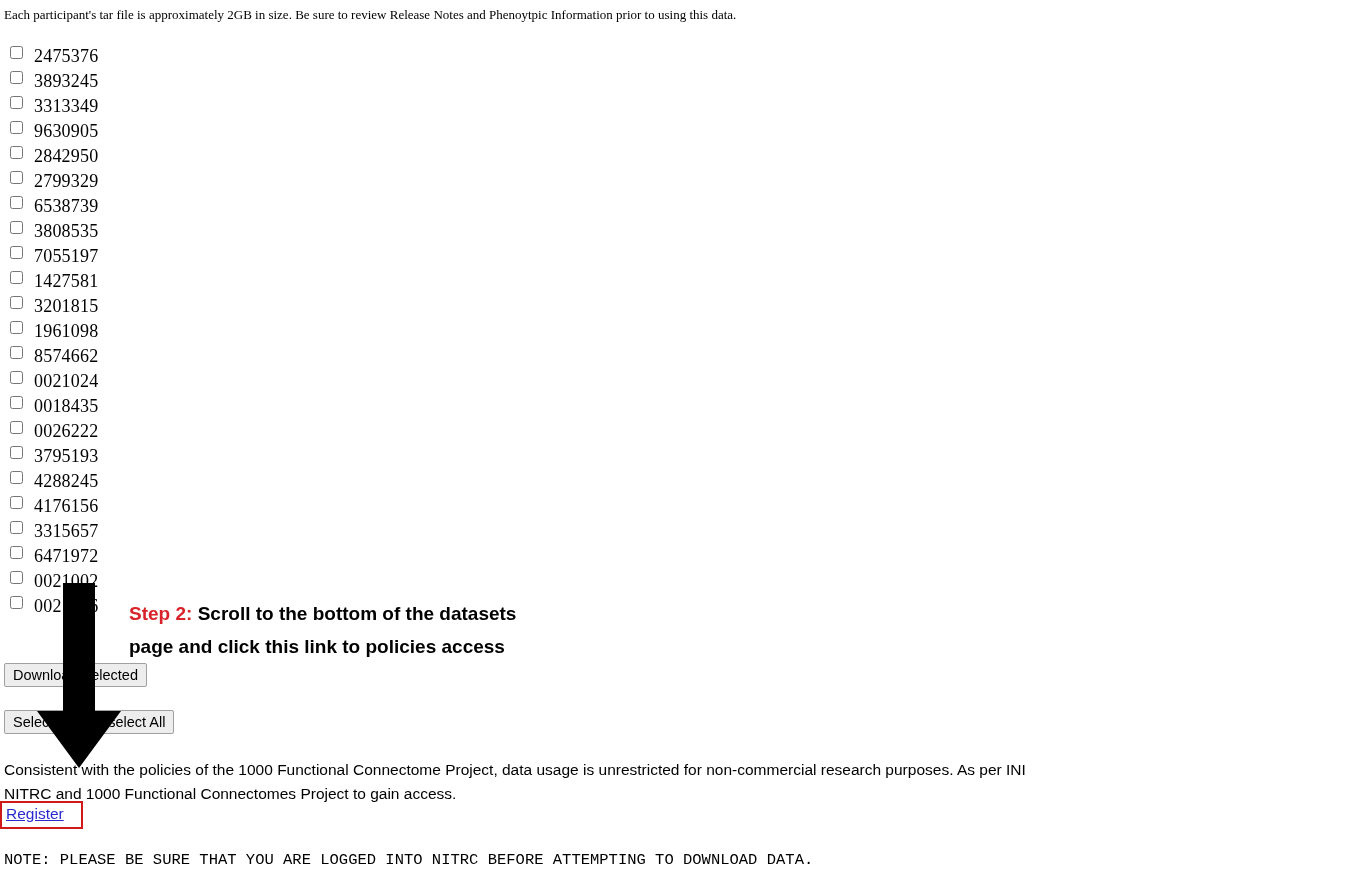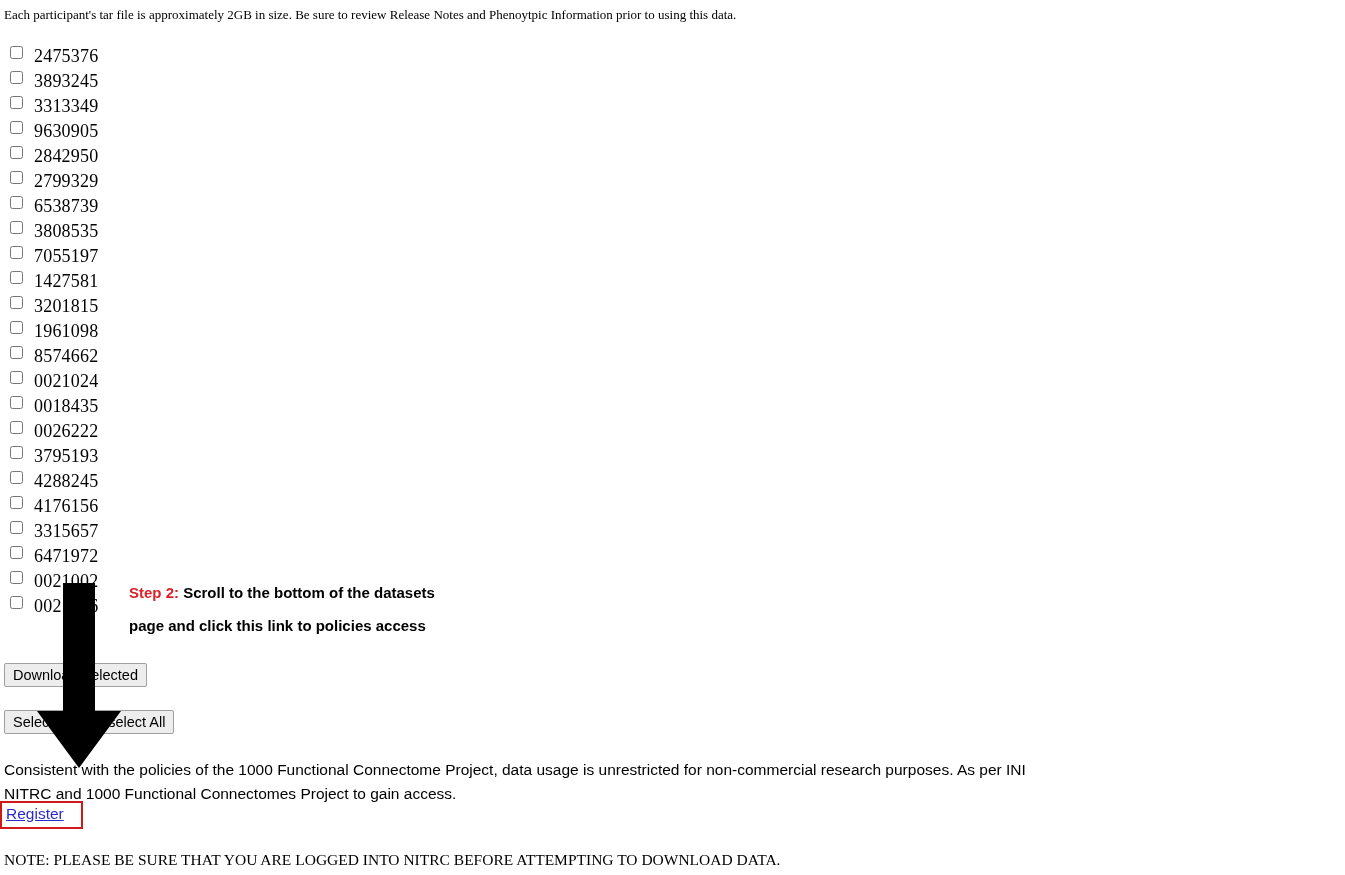--- a/index.html
+++ b/index.html
@@ -109,33 +109,33 @@
     color: #2a2ad0;
     text-decoration: underline;
     cursor: pointer;
     margin-top: 40px;
   }
 
   .note-text {
     position: absolute;
     left: 4px;
     top: 851px;
-    font-family: Liberation Serif, serif;
+    font-family: Liberation Mono, monospace;
     font-size: 15.5px;
     white-space: nowrap;
   }
 
   
   .annot-text {
     position: absolute;
     left: 129px;
-    top: 576px;
+    top: 597px;
     font-family: "Liberation Sans", sans-serif;
     font-weight: bold;
-    font-size: 15px;
+    font-size: 19px;
     line-height: 33px;
     color: #000;
     white-space: nowrap;
   }
   .annot-text .step {
     color: #d8232a;
   }
 
   .arrow {
     position: absolute;

